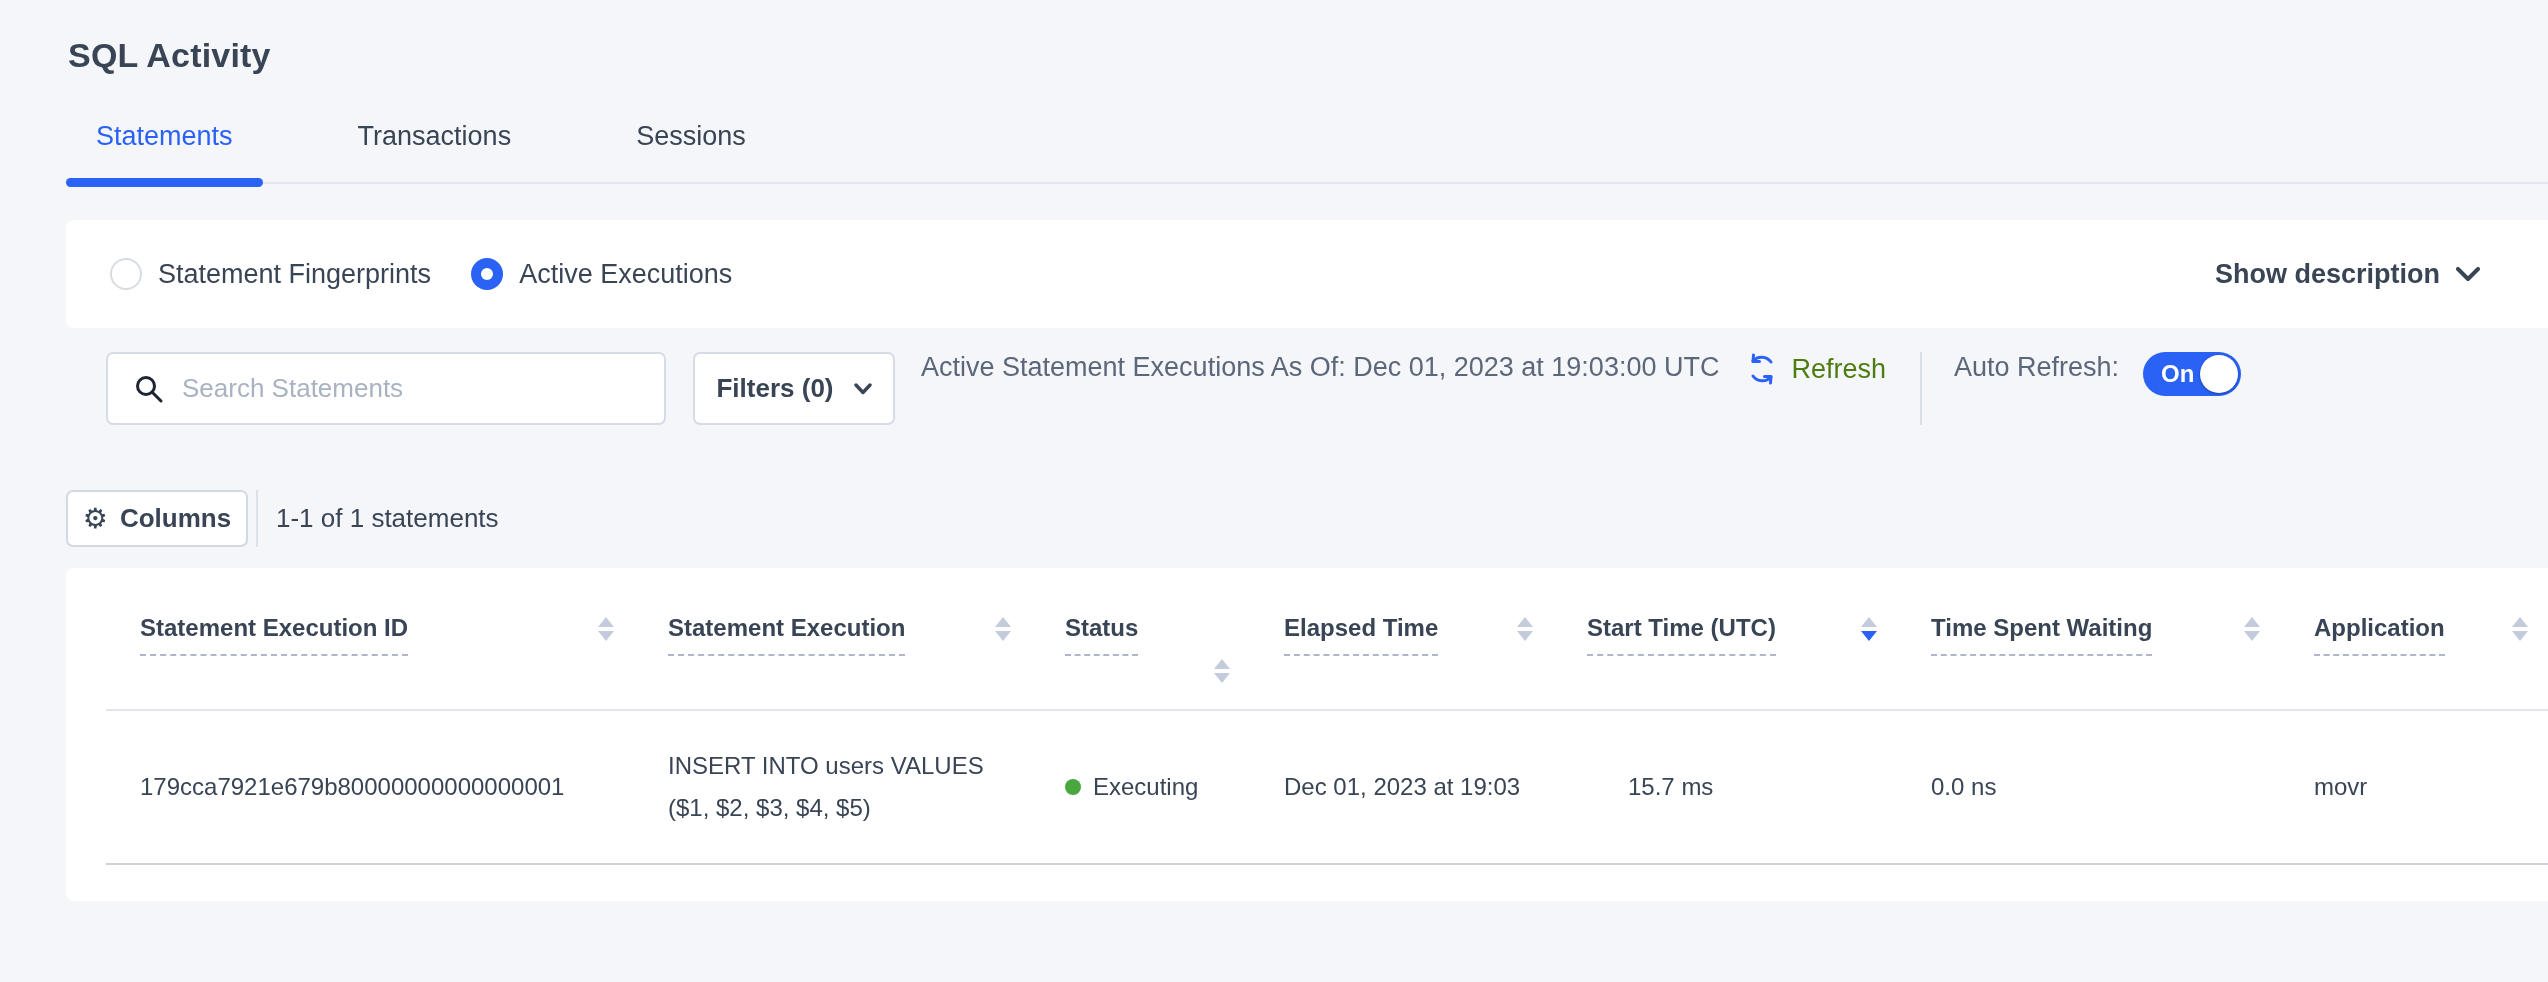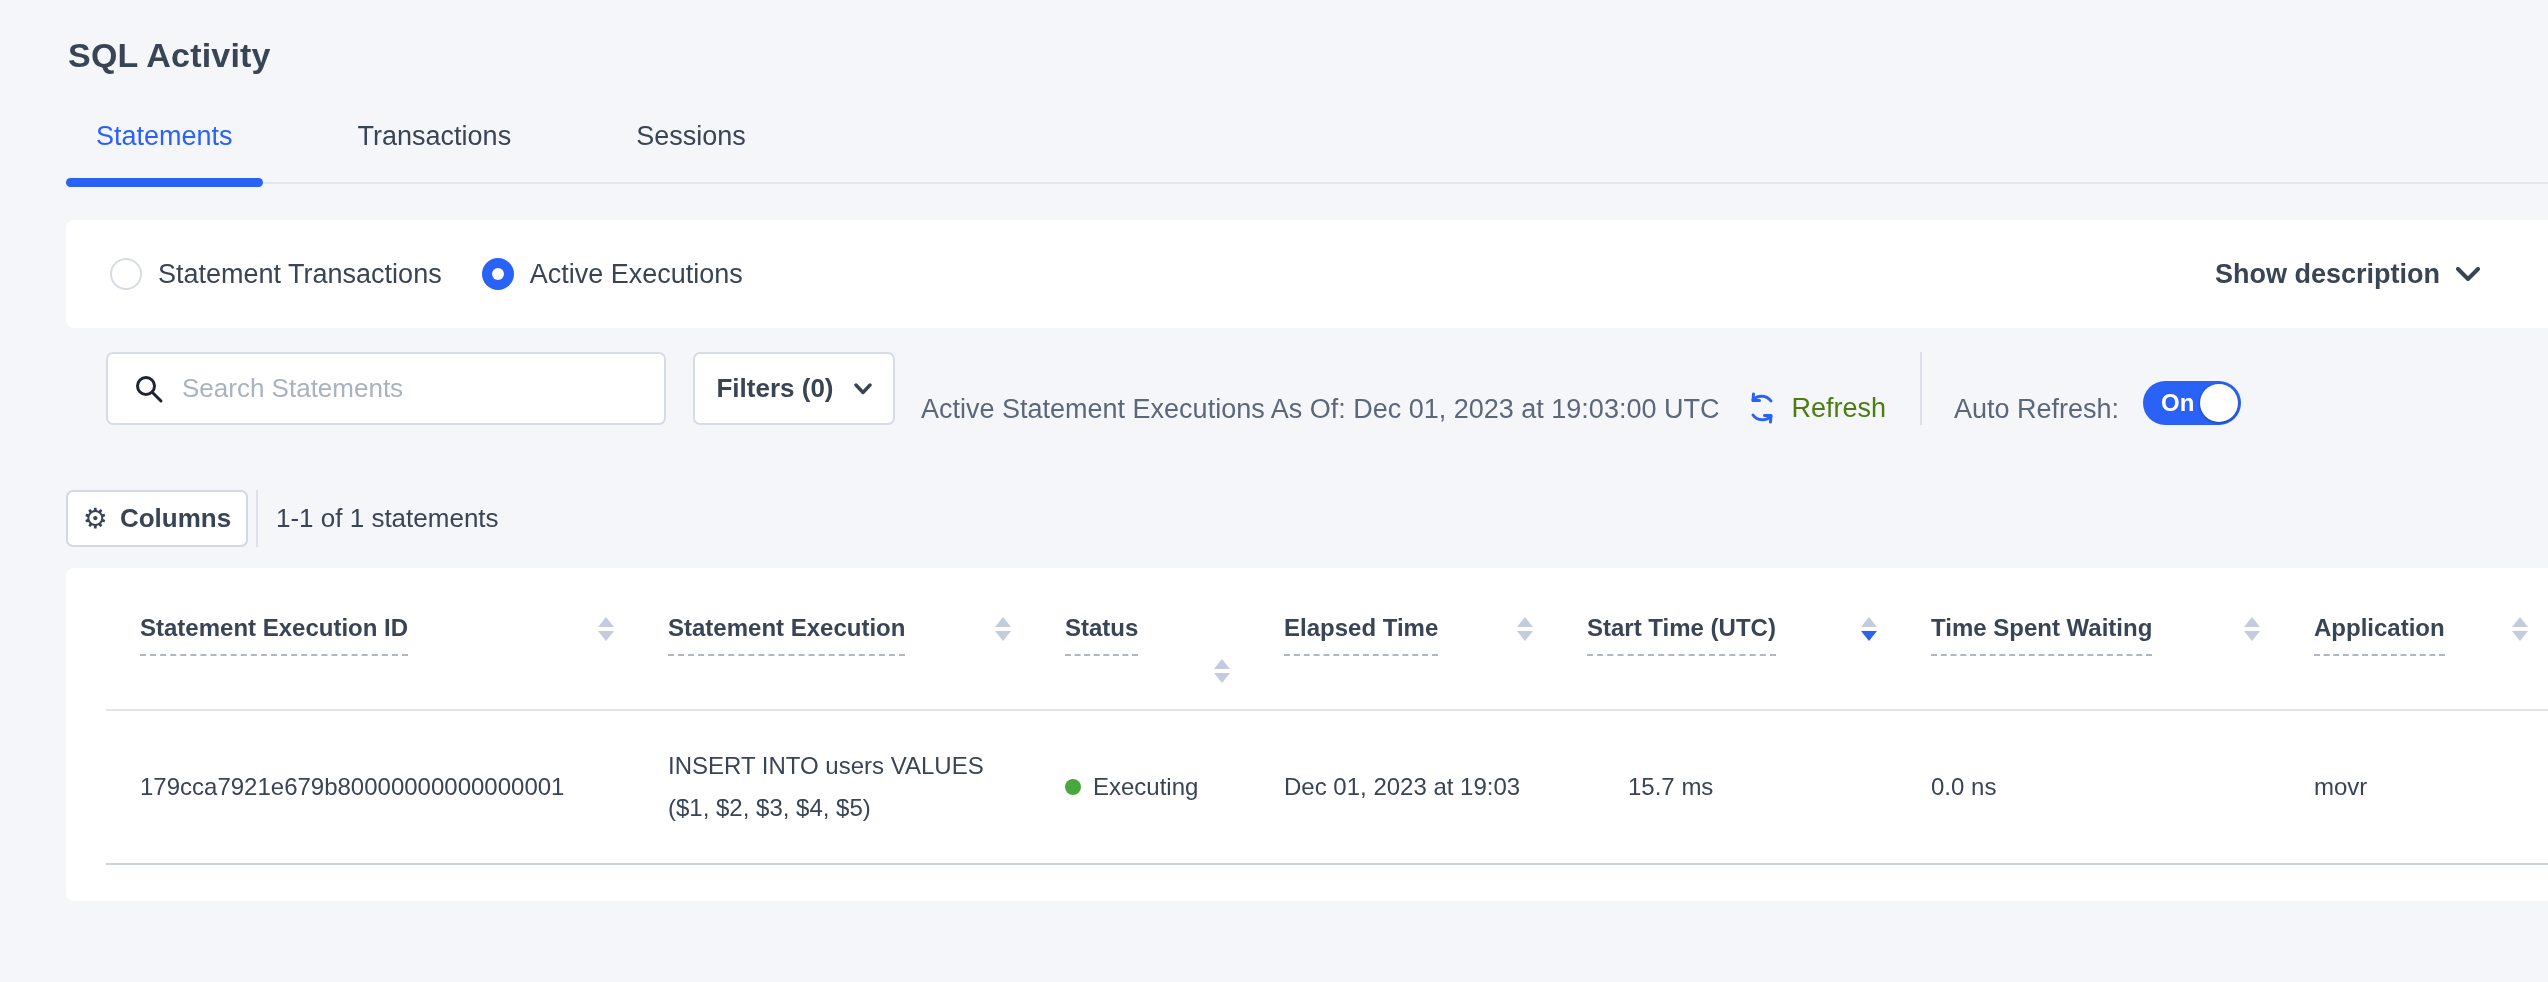--- a/index.html
+++ b/index.html
@@ -83,21 +83,21 @@
     gap: 16px;
     font-size: 27px;
     font-weight: 600;
     color: #394455;
     cursor: pointer;
   }
 
   
   .controls-row {
     display: flex;
-    align-items: flex-end;
+    align-items: flex-start;
     margin: 24px 0 0 66px;
     height: 73px;
     padding-left: 40px;
   }
   .search-box {
     display: flex;
     align-items: center;
     width: 560px; height: 73px;
     background: #fff;
     border: 2px solid #d6dce5;
@@ -254,21 +254,21 @@
       <span>Transactions</span>
     </div>
     <div class="tab">
       <span>Sessions</span>
     </div>
   </div>
 
   <div class="radio-card">
     <label class="radio-option">
       <span class="radio-circle"></span>
-      <span class="radio-label">Statement Transactions</span>
+      <span class="radio-label">Statement Fingerprints</span>
     </label>
     <label class="radio-option">
       <span class="radio-circle selected"></span>
       <span class="radio-label">Active Executions</span>
     </label>
     <div class="show-desc">
       <span>Show description</span>
       <svg width="24" height="15" viewBox="0 0 24 15">
         <polyline points="2,2 12,12 22,2" fill="none" stroke="#394455" stroke-width="4" stroke-linecap="round" stroke-linejoin="round"></polyline>
       </svg>

